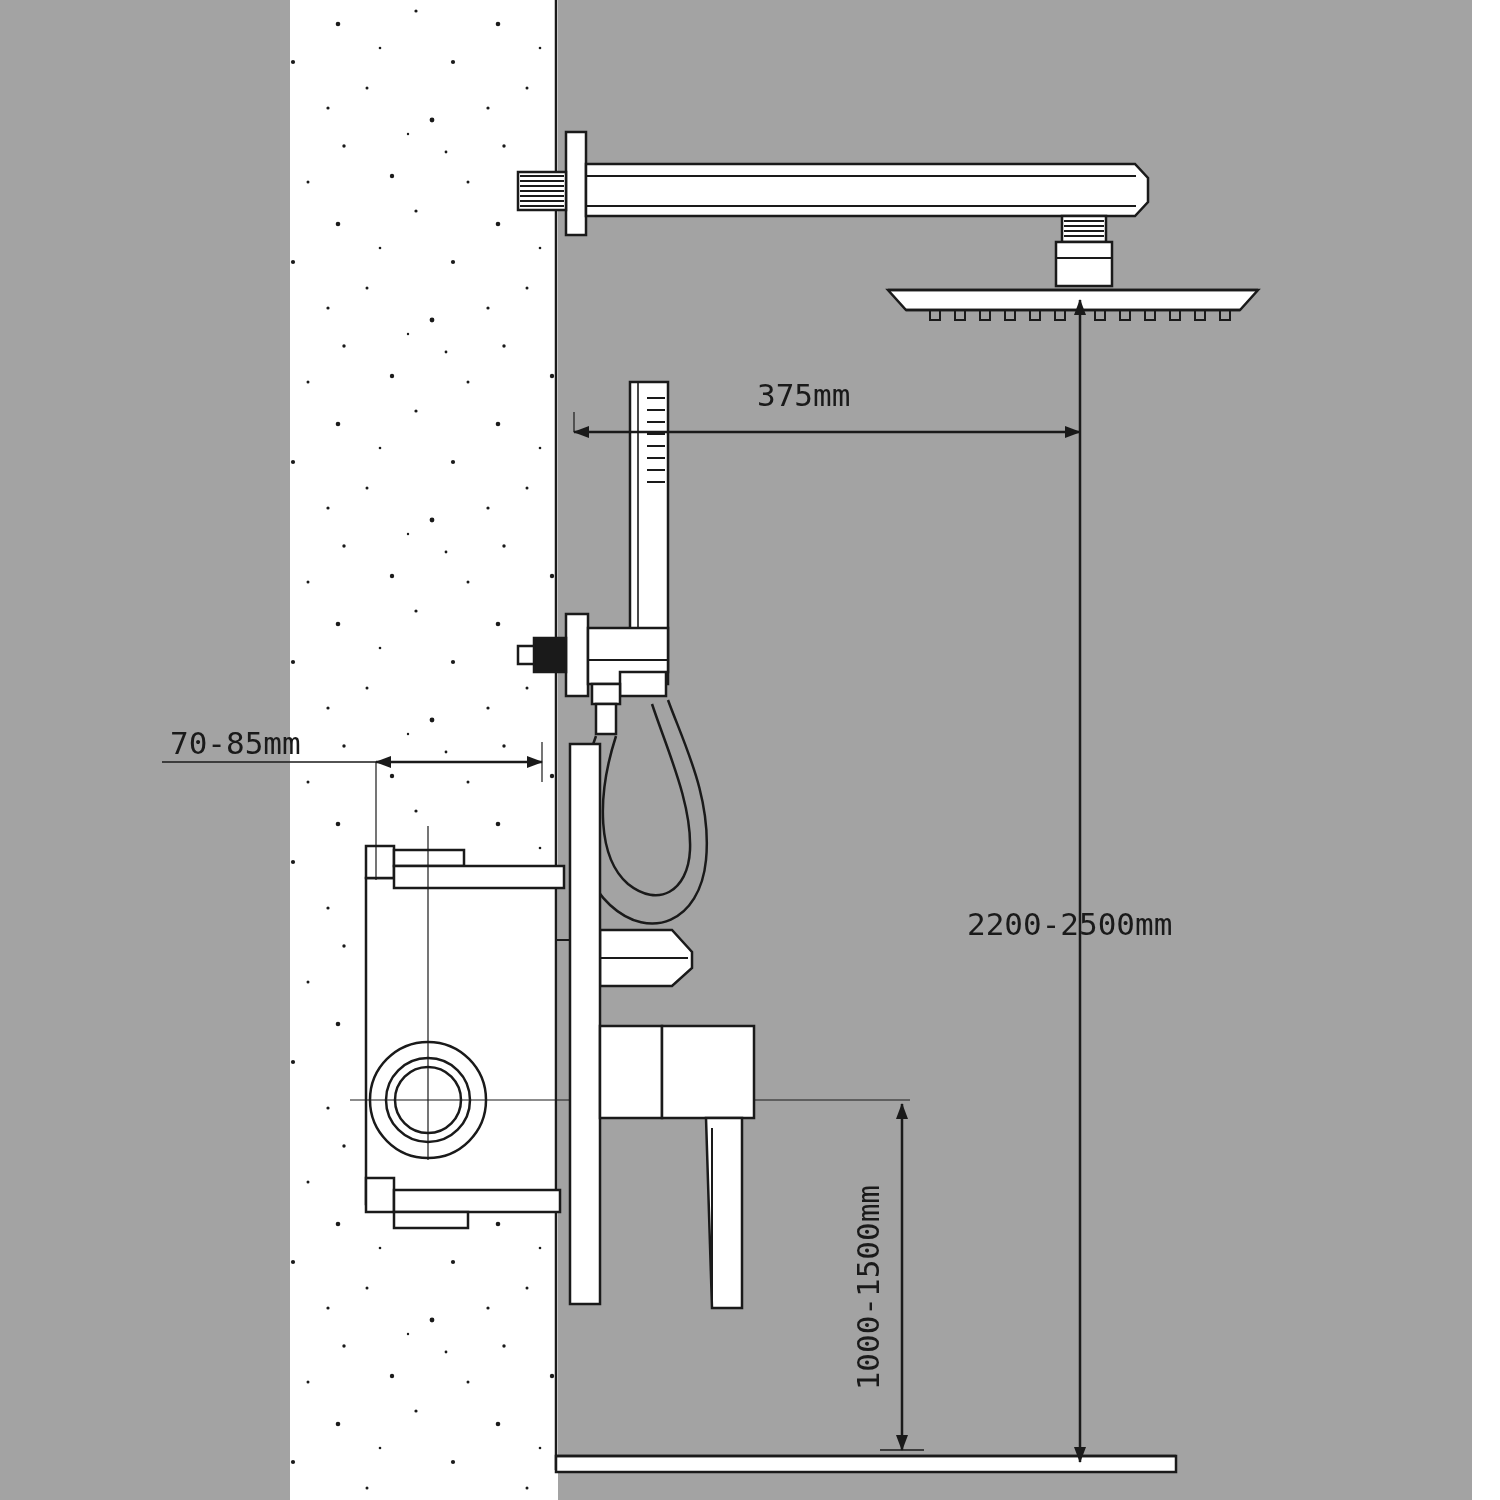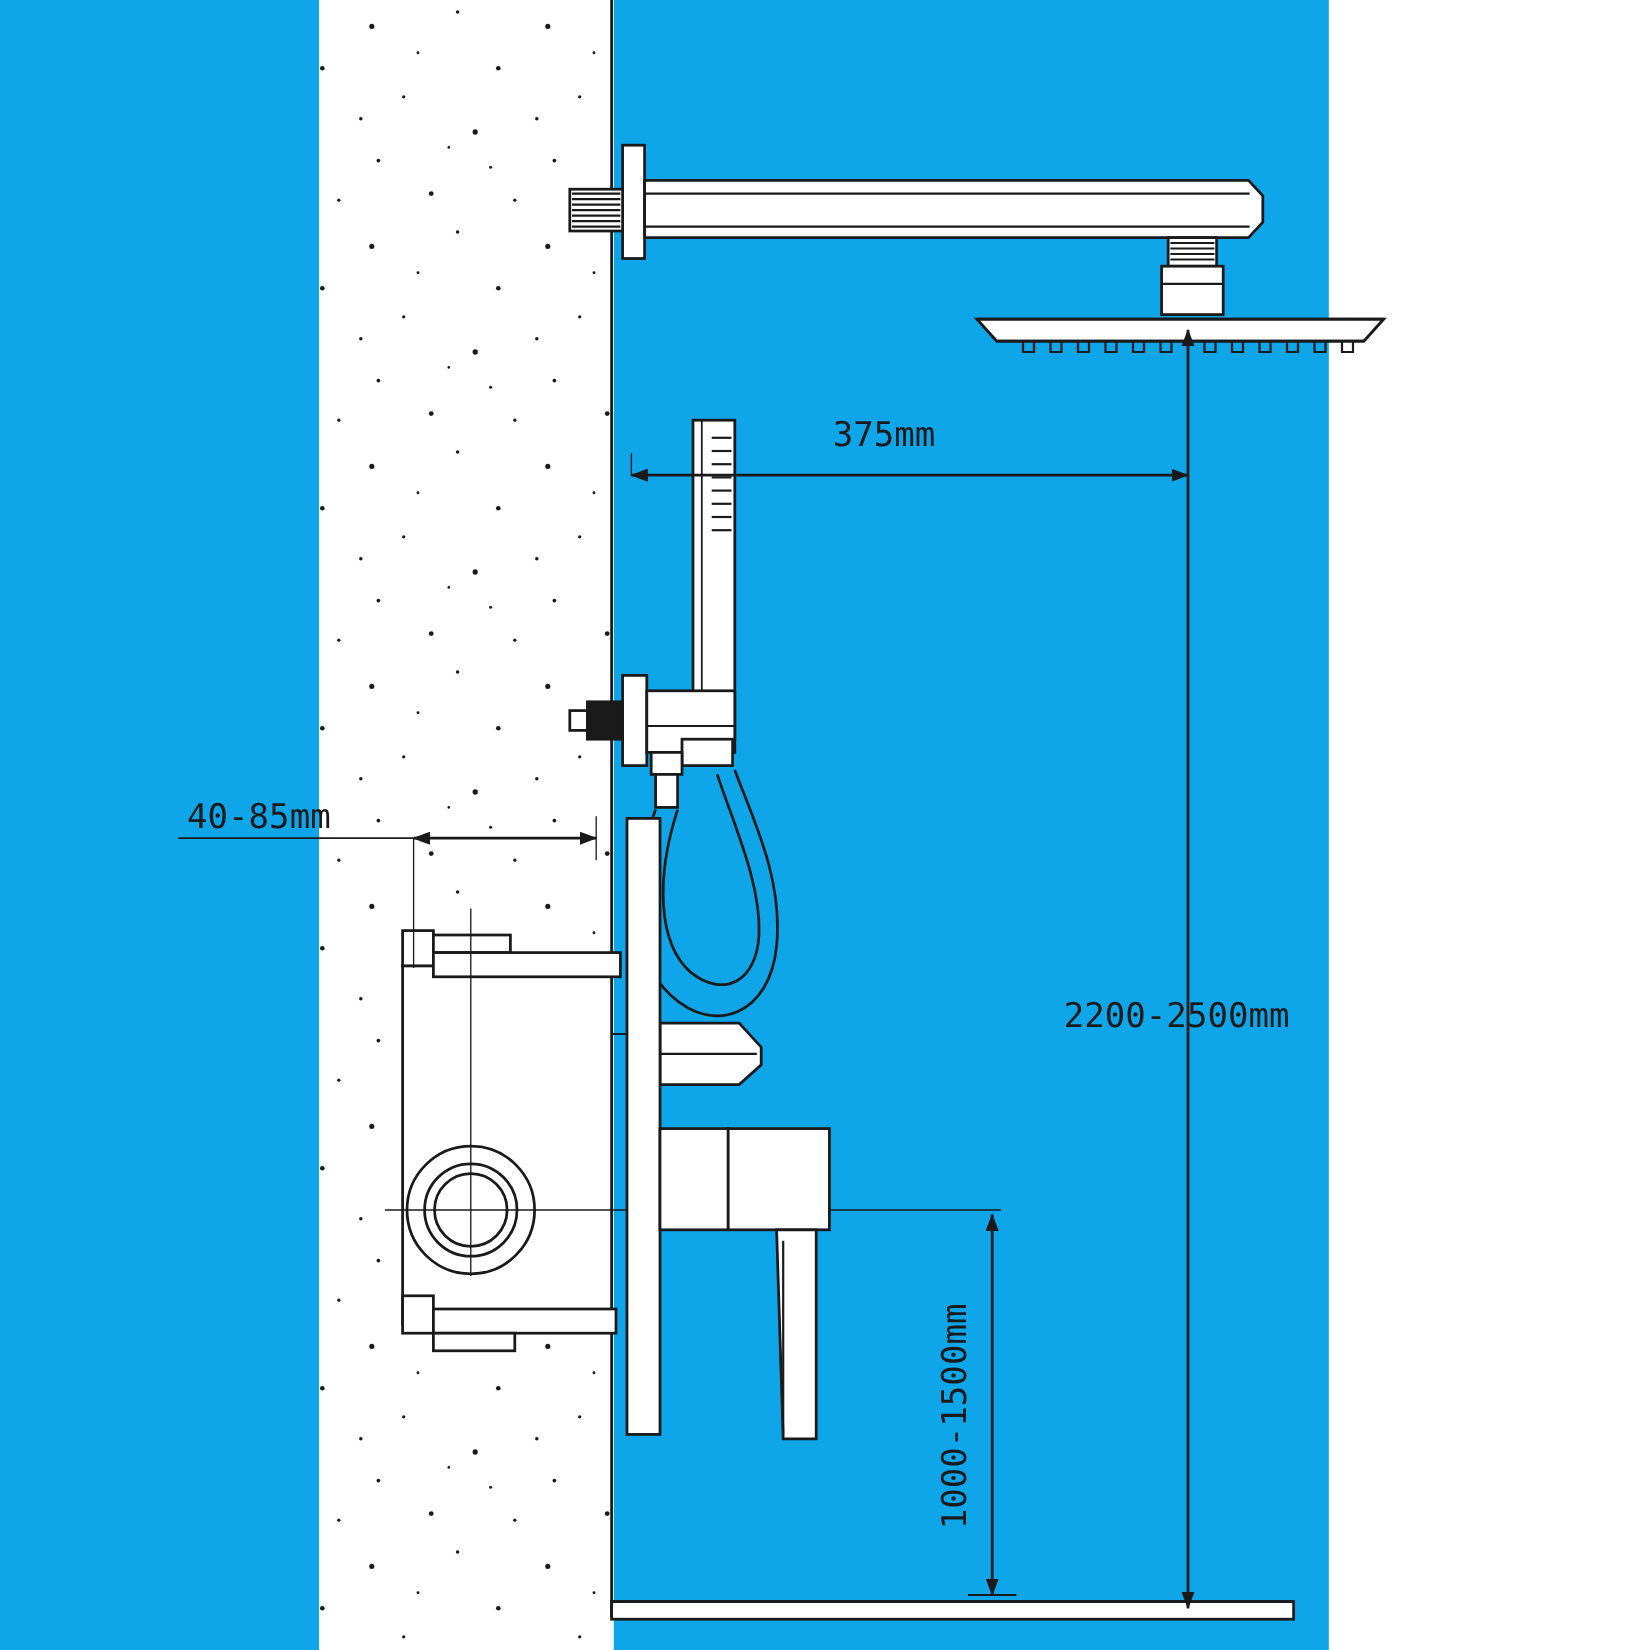--- a/index.html
+++ b/index.html
@@ -8,23 +8,23 @@
     background: #ffffff;
   }
   body {
     width: 1500px;
     height: 1500px;
     font-family: "DejaVu Sans Mono", monospace;
     overflow: hidden;
   }
   #stage {
     position: relative;
-    width: 1208px;
+    width: 1472px;
     height: 1500px;
-    background: #0ea5e9;
+    background: #a3a3a3;
   }
   #drawing {
     position: absolute;
     left: 0;
     top: 0;
     width: 1500px;
     height: 1500px;
   }
   .dim-label {
     position: absolute;
@@ -239,19 +239,19 @@
 
     <g>
       <line x1="902" y1="1104" x2="902" y2="1450" stroke="#1a1a1a" stroke-width="2.5" marker-start="url(#arrowStart)" marker-end="url(#arrowEnd)"></line>
       <line x1="880" y1="1450" x2="924" y2="1450" stroke="#1a1a1a" stroke-width="1.6"></line>
     </g>
 
   </svg>
 
   <div class="dim-label" id="label-375">375mm</div>
 
-  <div class="dim-label" id="label-6085">40-85mm</div>
+  <div class="dim-label" id="label-6085">70-85mm</div>
 
   <div class="dim-label" id="label-2200">2200-2500mm</div>
 
   <div class="dim-label" id="label-1000">1000-1500mm</div>
 
 </div>
 
 </body></html>

